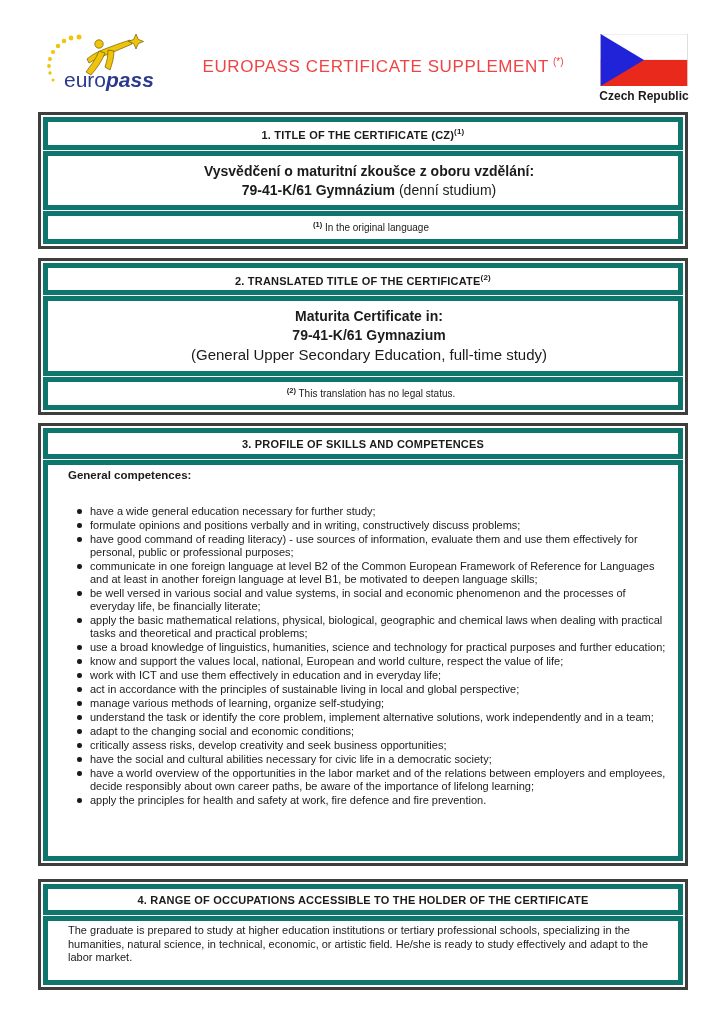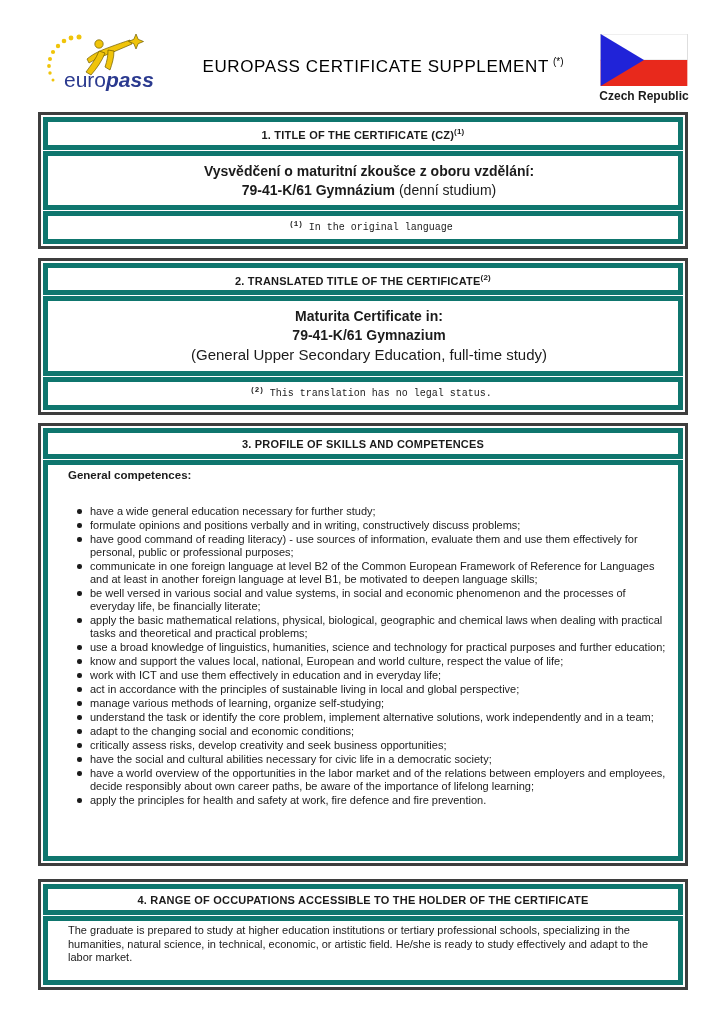--- a/index.html
+++ b/index.html
@@ -21,21 +21,21 @@
     justify-content: center;
   }
   .logo-wrap { width: 126px; flex: 0 0 auto; }
   .doc-title {
     flex: 1 1 auto;
     text-align: center;
     padding-top: 22px;
     font-size: 17px;
     letter-spacing: 0.6px;
     white-space: nowrap;
-    color: #000000;
+    color: #ef4444;
   }
   .doc-title sup { font-size: 10px; letter-spacing: 0; }
   .flag-wrap { width: 92px; flex: 0 0 auto; display: flex; flex-direction: column; align-items: center; }
   .flag-wrap svg { display: block; }
   .country-label { margin-top: 3px; font-size: 12px; font-weight: bold; white-space: nowrap; }
 
   
   .box {
     margin: 0 36px 0 38px;
     border: 3px solid #3e3e3e;
@@ -49,21 +49,20 @@
     font-size: 11px;
     font-weight: bold;
     padding: 5px 4px 4px 4px;
     letter-spacing: 0.2px;
   }
   .sec-header sup { font-size: 8px; }
   .footnote-row {
     text-align: center;
     font-size: 10px;
     padding: 4px 4px 5px 4px;
-    font-family: Liberation Mono, monospace;
   }
   .footnote-row sup { font-size: 7.5px; font-weight: bold; }
 
   #section1 { margin-top: 9px; }
   #section2 { margin-top: 9px; }
   #section3 { margin-top: 8px; }
   #section4 { margin-top: 13px; }
 
   .title-body {
     text-align: center;

